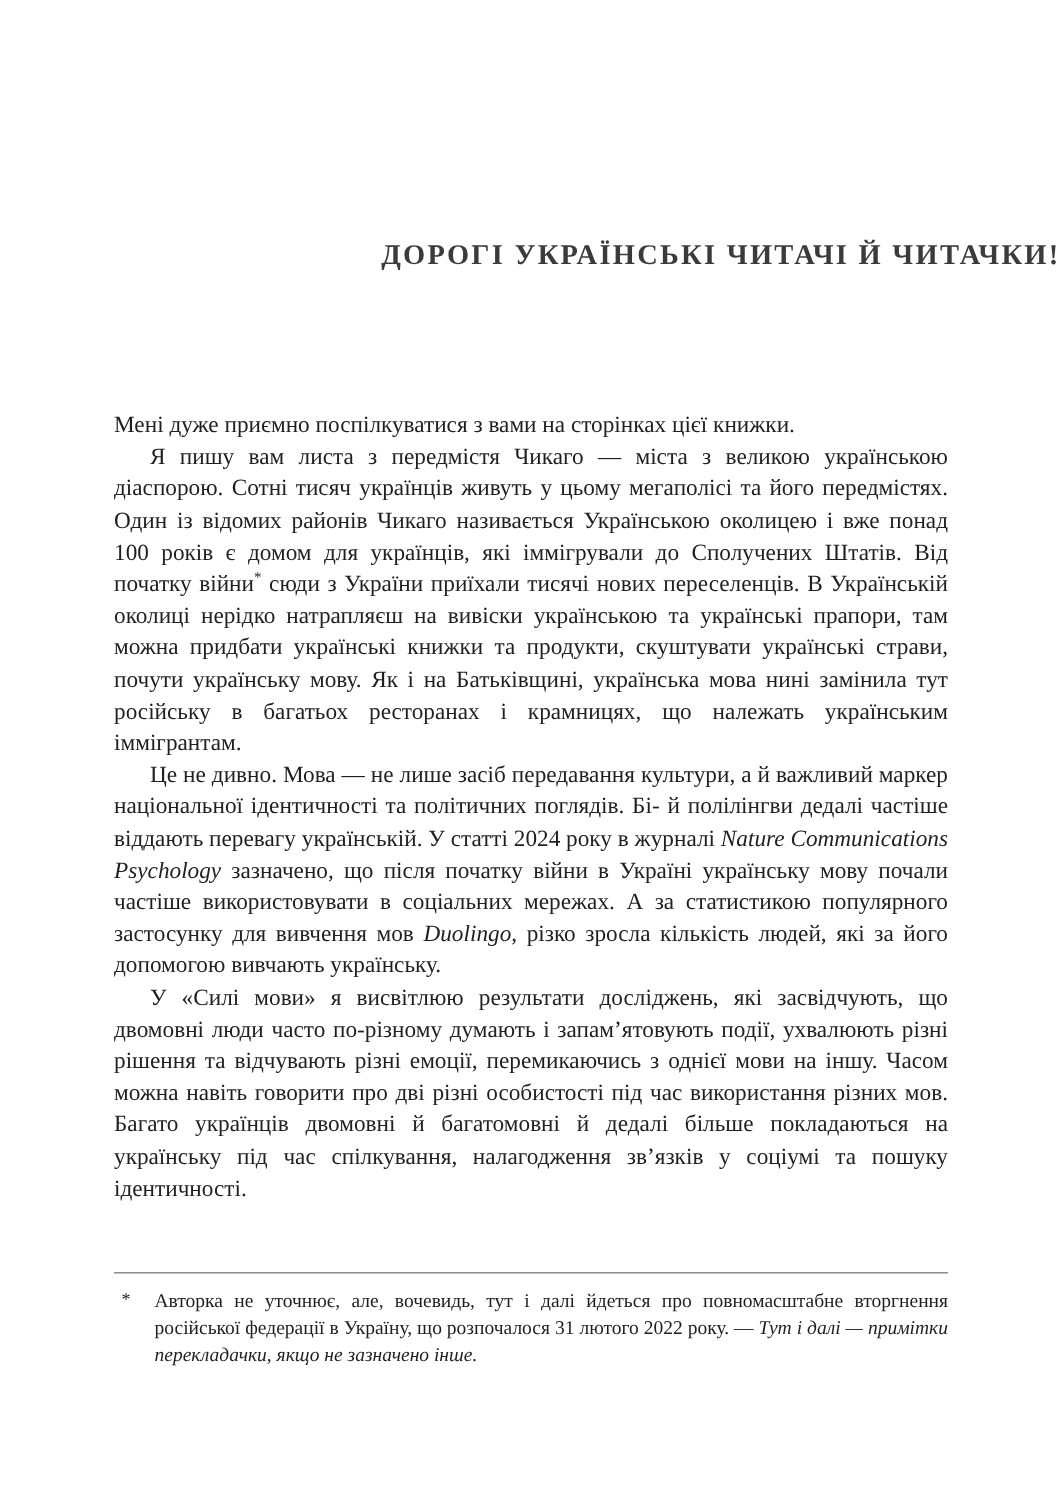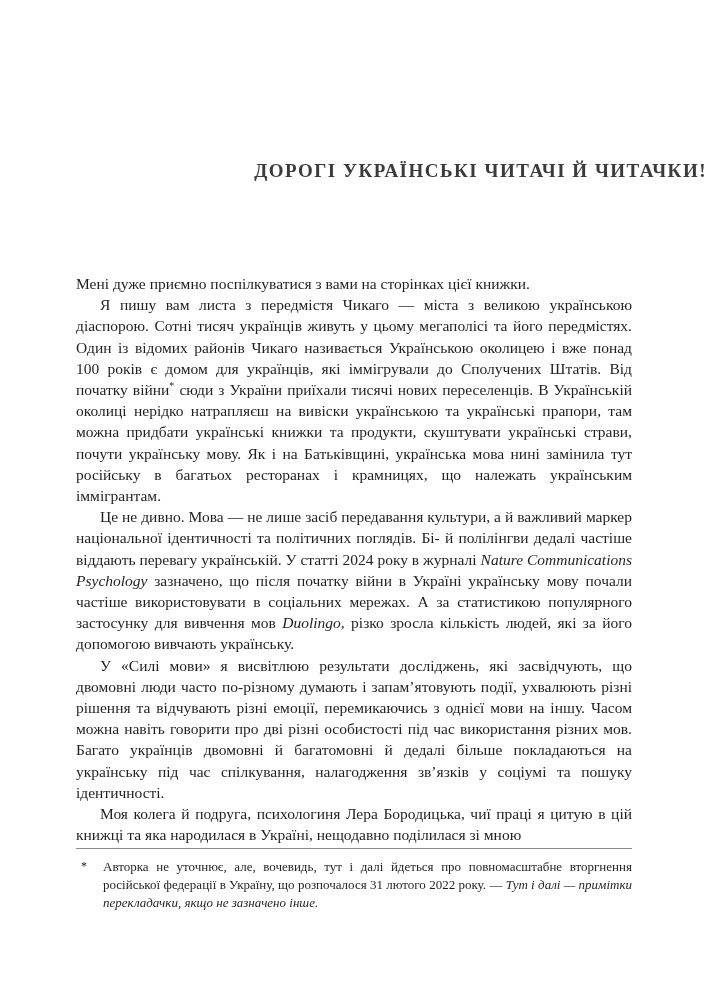--- a/index.html
+++ b/index.html
@@ -86,21 +86,20 @@
 
 <div class="page">
 
   <h1 class="title">ДОРОГІ УКРАЇНСЬКІ ЧИТАЧІ Й ЧИТАЧКИ!</h1>
 
   <div class="body-text">
     <p class="no-indent">Мені дуже приємно поспілкуватися з вами на сторінках цієї книжки.</p>
     <p><span>Я пишу вам листа з передмістя Чикаго — міста з великою українською діаспорою. Сотні тисяч українців живуть у цьому мегаполісі та його передмістях. Один із відомих районів Чикаго називається Українською околицею і вже понад 100 років є домом для українців, які іммігрували до Сполучених Штатів. Від початку війни</span><sup class="fn-ref">*</sup><span> сюди з України приїхали тисячі нових переселенців. В Українській околиці нерідко натрапляєш на вивіски українською та українські прапори, там можна придбати українські книжки та продукти, скуштувати українські страви, почути українську мову. Як і на Батьківщині, українська мова нині замінила тут російську в багатьох ресторанах і крамницях, що належать українським іммігрантам.</span></p>
     <p><span>Це не дивно. Мова — не лише засіб передавання культури, а й важливий маркер національної ідентичності та політичних поглядів. Бі- й полілінгви дедалі частіше віддають перевагу українській. У статті 2024 року в журналі </span><em>Nature Communications Psychology</em><span> зазначено, що після початку війни в Україні українську мову почали частіше використовувати в соціальних мережах. А за статистикою популярного застосунку для вивчення мов </span><em>Duolingo</em><span>, різко зросла кількість людей, які за його допомогою вивчають українську.</span></p>
     <p>У «Силі мови» я висвітлюю результати досліджень, які засвідчують, що двомовні люди часто по-різному думають і запам’ятовують події, ухвалюють різні рішення та відчувають різні емоції, перемикаючись з однієї мови на іншу. Часом можна навіть говорити про дві різні особистості під час використання різних мов. Багато українців двомовні й багатомовні й дедалі більше покладаються на українську під час спілкування, налагодження зв’язків у соціумі та пошуку ідентичності.</p>
-    <p>Моя колега й подруга, психологиня Лера Бородицька, чиї праці я цитую в цій книжці та яка народилася в Україні, нещодавно поділилася зі мною</p>
   </div>
 
   <div class="footnote-area">
     <hr class="footnote-rule">
     <div class="footnote">
       <span class="fn-marker">*</span><span>Авторка не уточнює, але, вочевидь, тут і далі йдеться про повномасштабне вторгнення російської федерації в Україну, що розпочалося 31 лютого 2022 року. — </span><em>Тут і далі — примітки перекладачки, якщо не зазначено інше.</em>
     </div>
   </div>
 
 </div>

